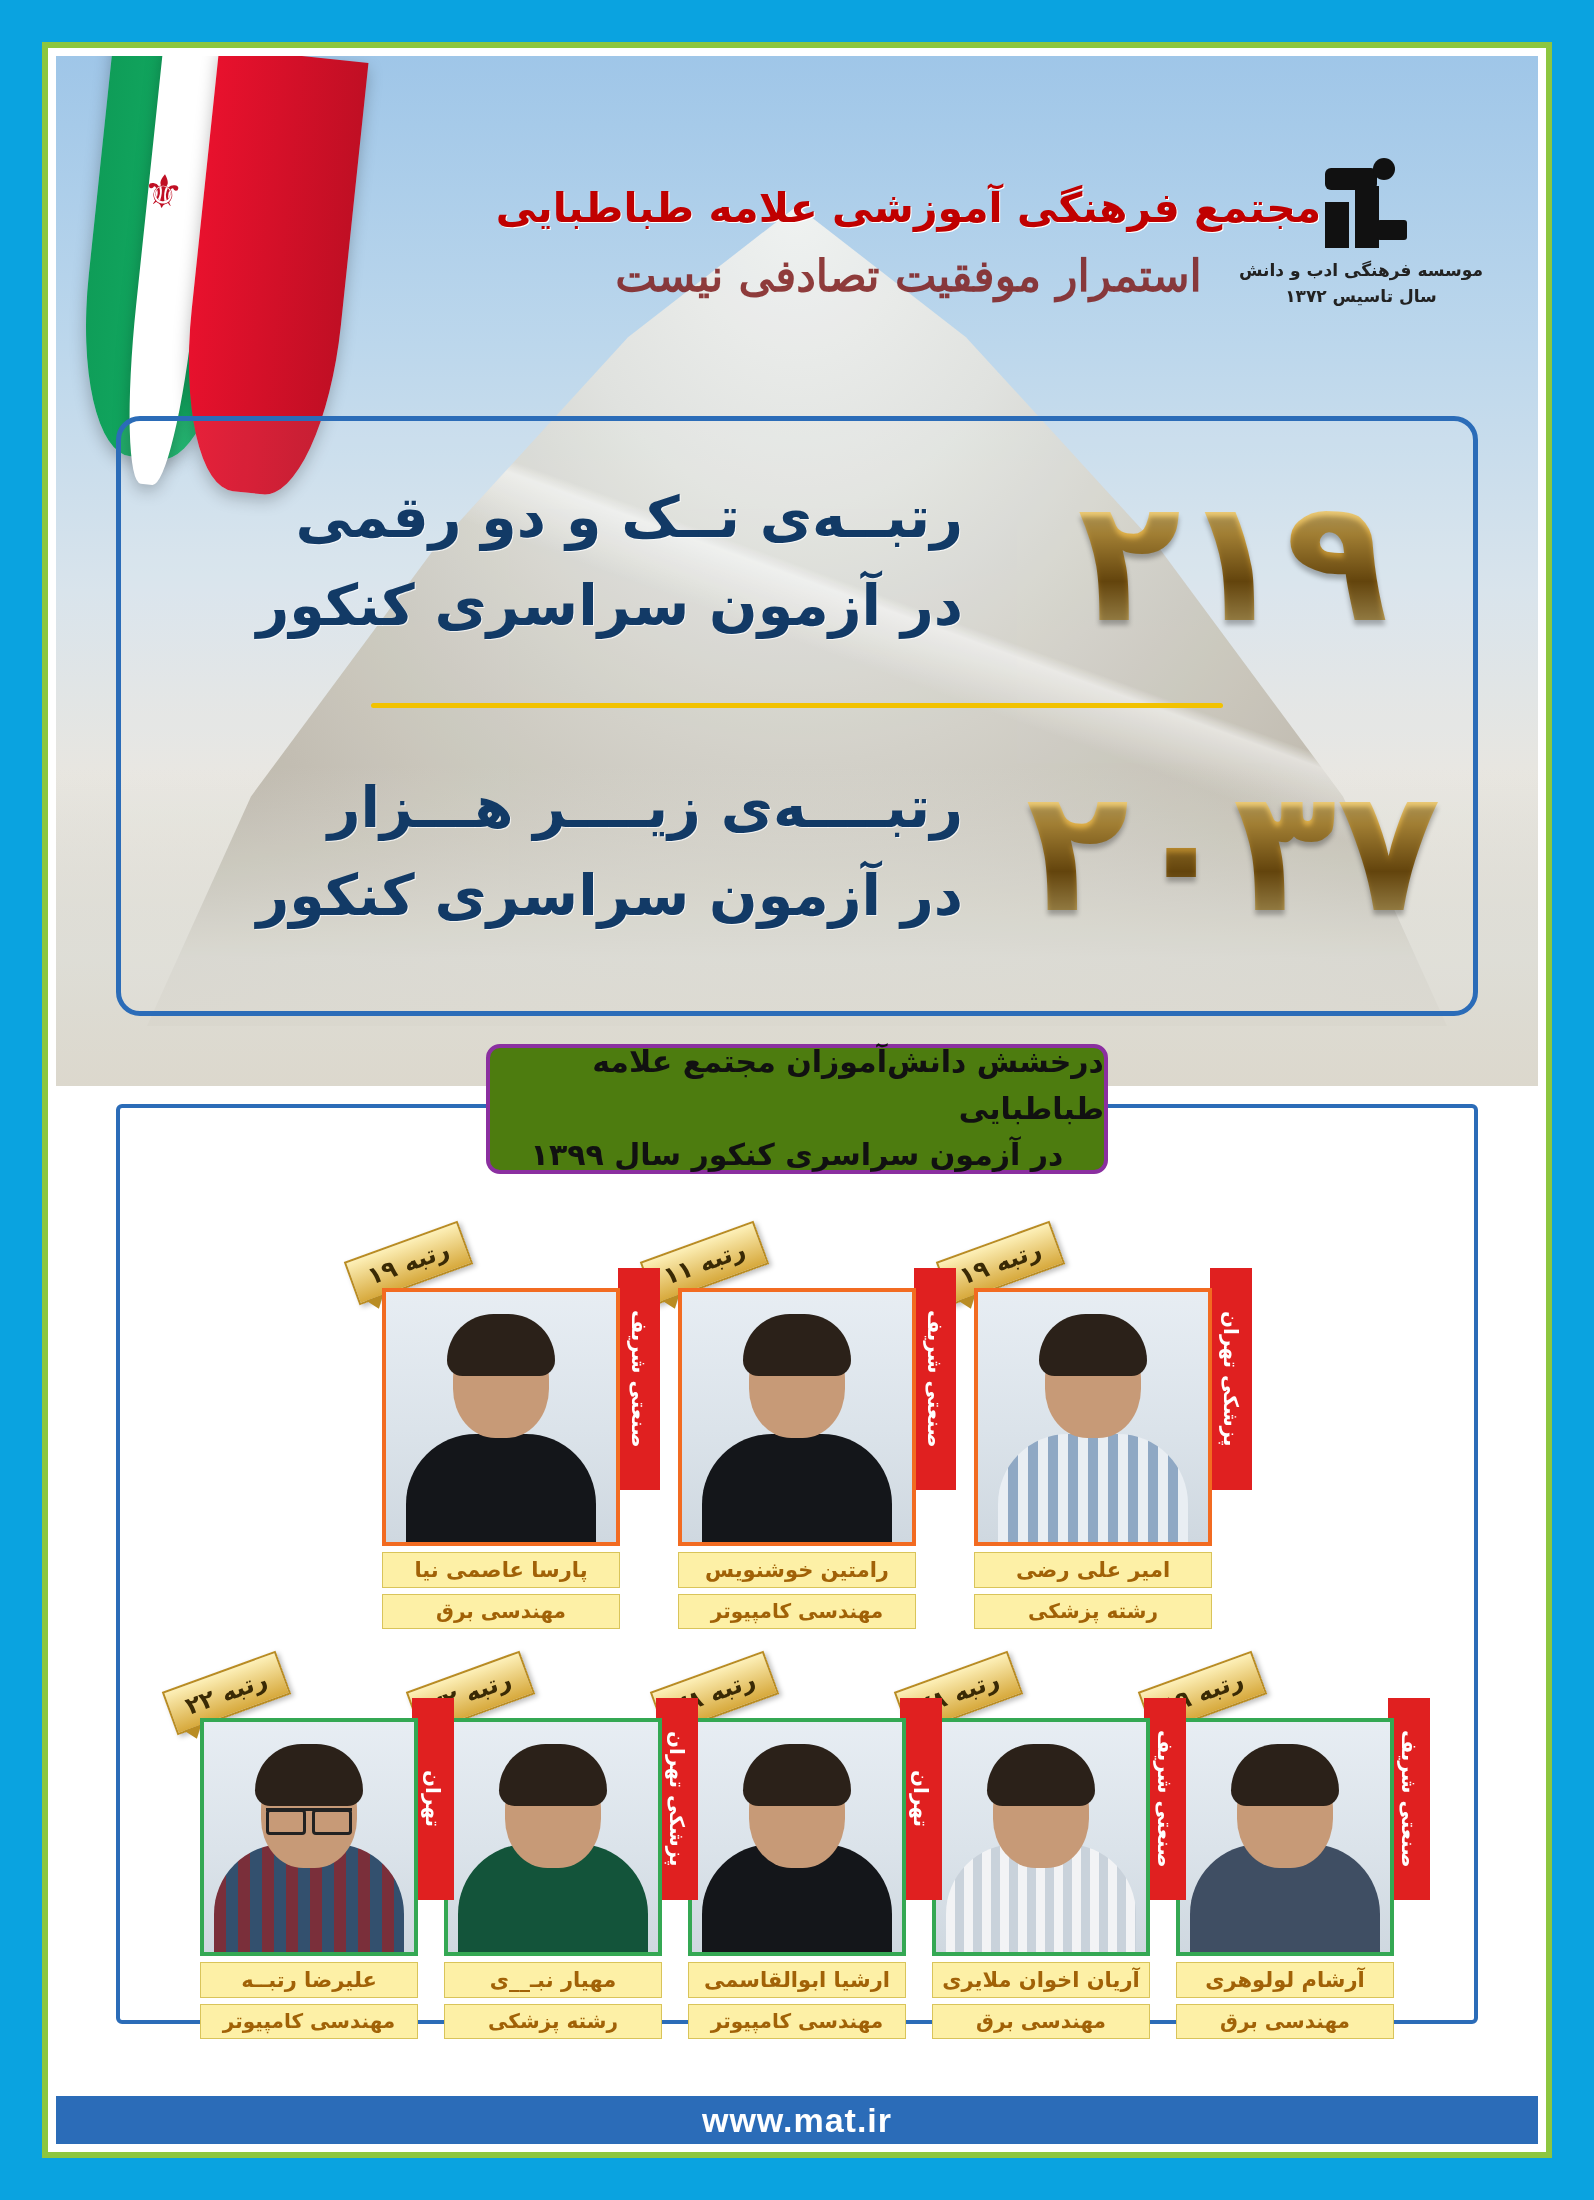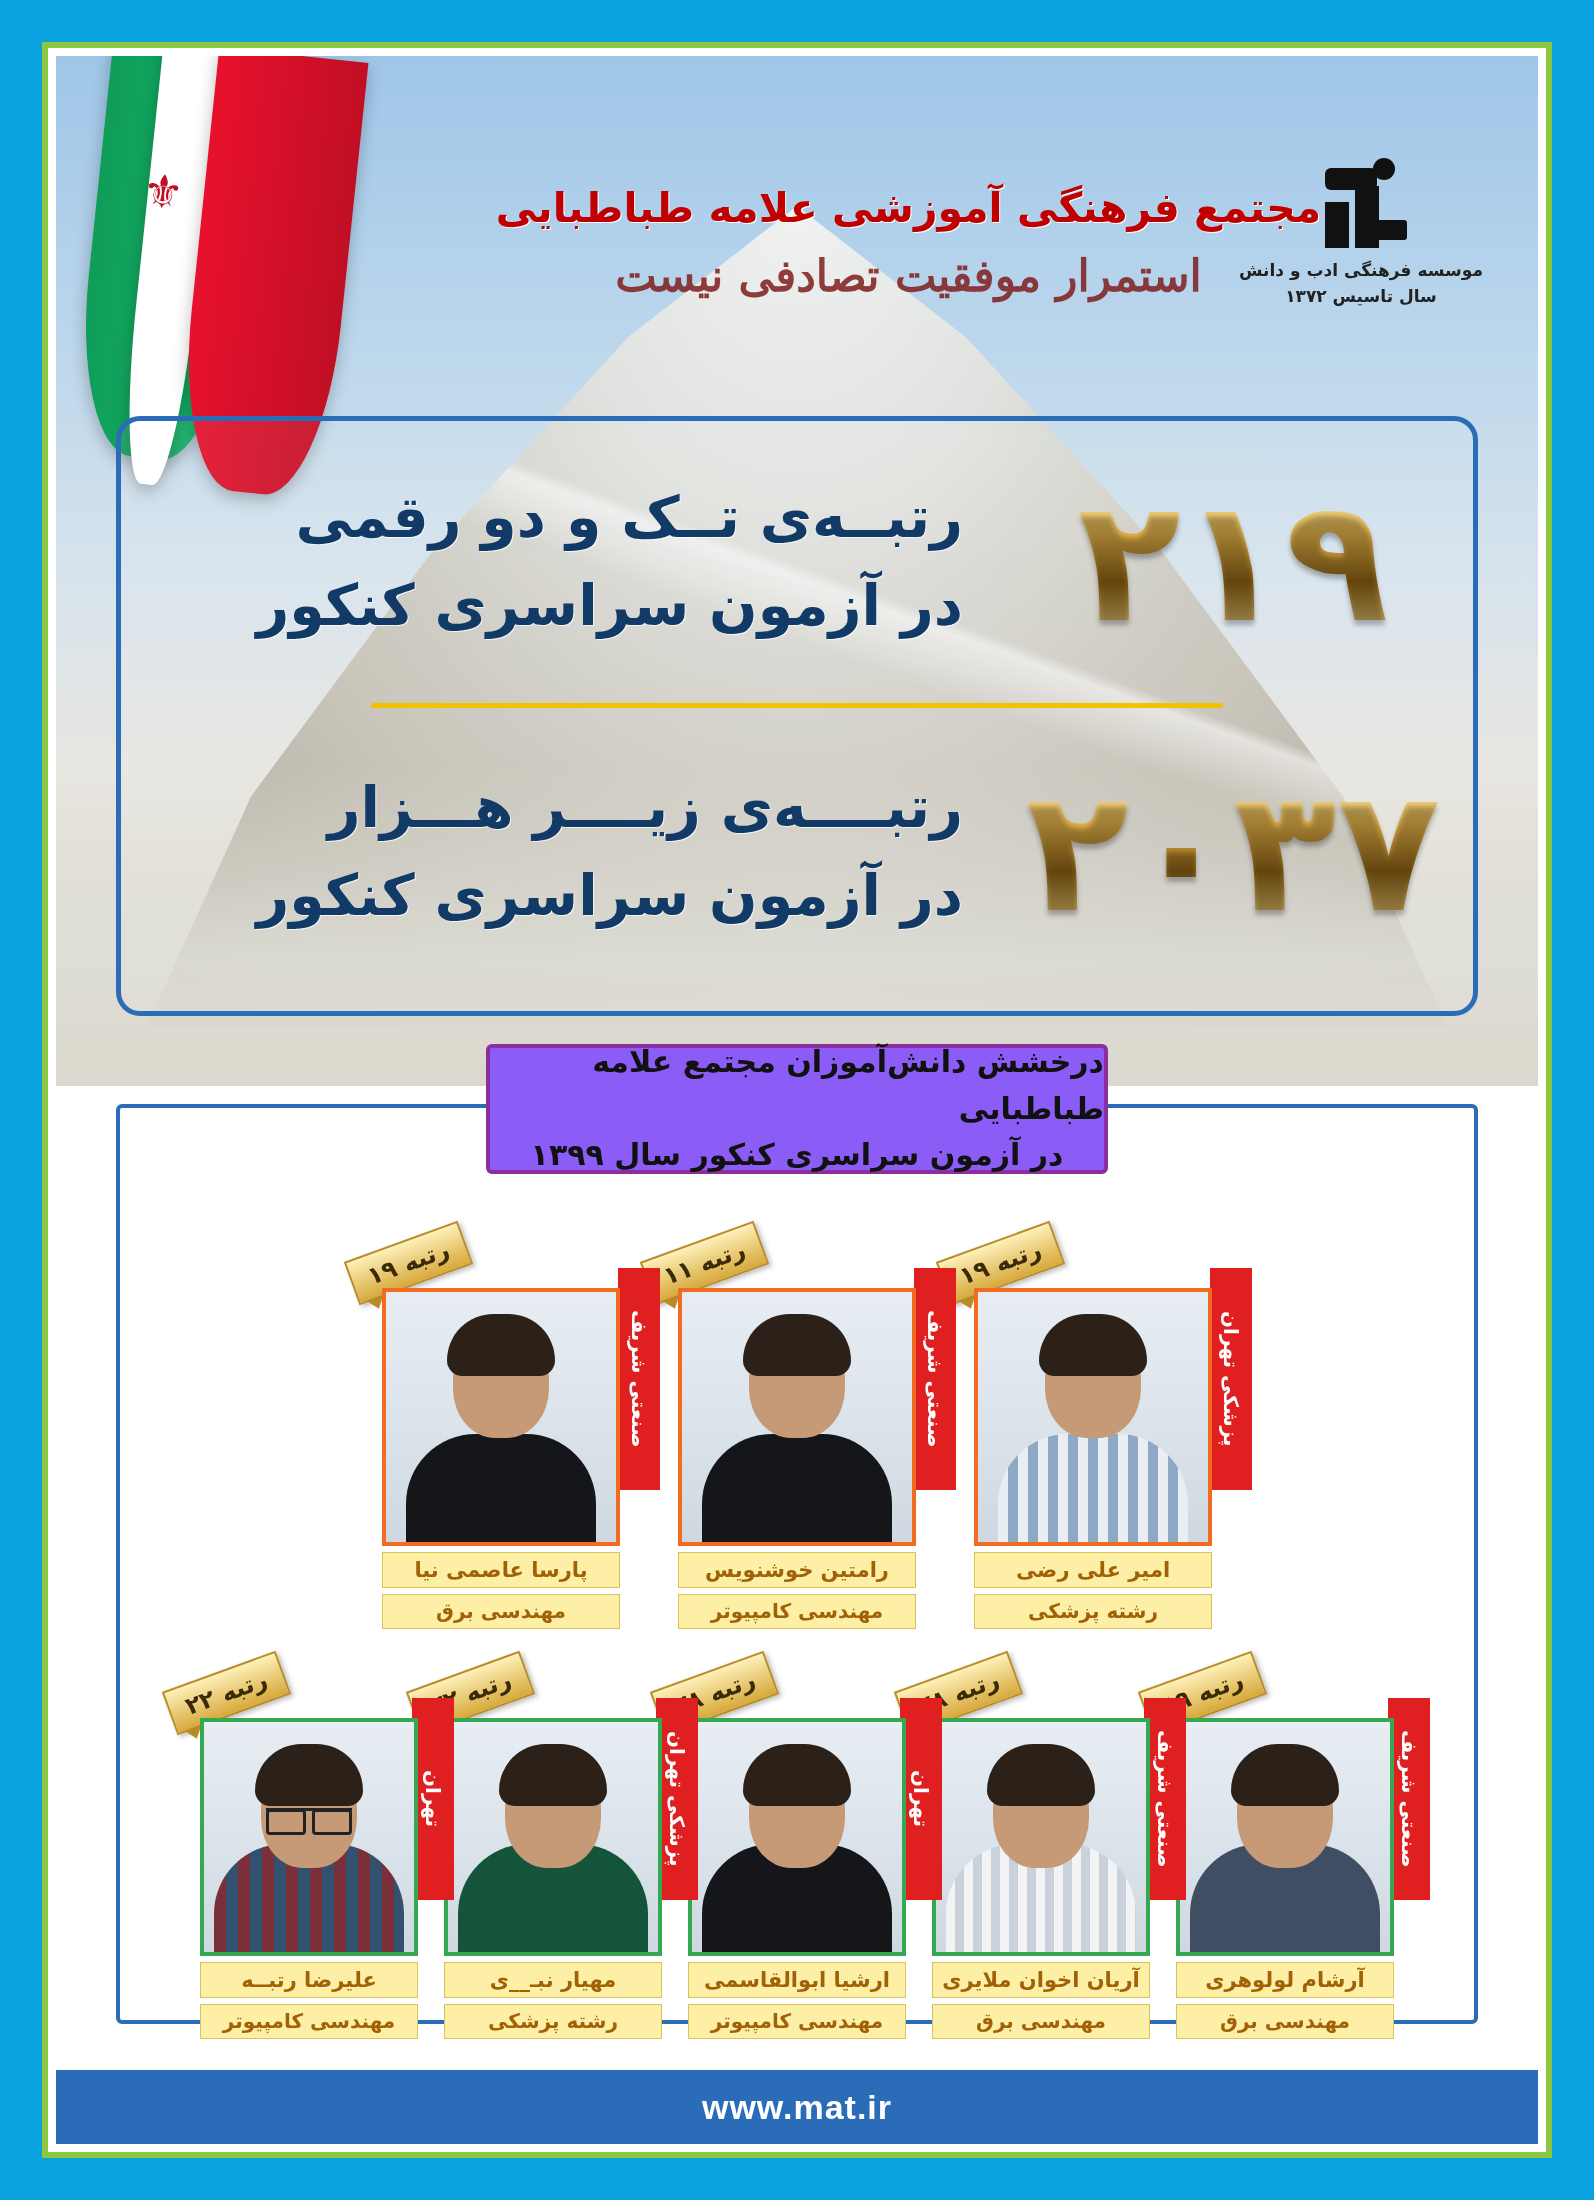--- a/index.html
+++ b/index.html
@@ -124,21 +124,21 @@
   .stat-text { flex:1; padding-right:30px; text-align:right; }
   .stat-text .l1, .stat-text .l2 {
     color:#123a66; font-weight:bold; font-size:57px; line-height:1.55;
     text-shadow:1px 1px 0 rgba(255,255,255,.7);
   }
   .stat-text .l1 { letter-spacing:2px; }
 
   
   .caption-box {
     position:absolute; left:430px; right:430px; top:988px; height:122px;
-    border:4px solid #8b2fa0; border-radius:6px; background:#8b5cf6;
+    border:4px solid #8b2fa0; border-radius:14px; background:#4d7c0f;
     display:flex; flex-direction:column; align-items:center; justify-content:center;
   }
   .caption-box div { color:#111; font-size:30px; font-weight:bold; line-height:1.55; }
 
   
   .section {
     position:absolute; left:60px; right:60px; top:1048px; bottom:120px;
     border:4px solid #2b6cb8; border-radius:6px;
     background:#fff;
   }
@@ -220,21 +220,21 @@
   
   .name-label, .major-label {
     background:#fdf0a6; border:1px solid #d9c45a;
     text-align:center; font-size:21px; font-weight:bold; color:#a16207;
     padding:4px 6px; margin-top:6px; line-height:1.25;
   }
   .major-label { font-size:20px; }
 
   
   .footer {
-    position:absolute; left:56px; right:56px; bottom:56px; height:74px;
+    position:absolute; left:56px; right:56px; bottom:56px; height:48px;
     background:#2b6cb8; display:flex; align-items:center; justify-content:center;
   }
   .footer span { color:#fff; font-size:34px; font-weight:bold; letter-spacing:1px; font-family:"Liberation Sans", sans-serif; }
 </style>
 </head>
 <body>
 
 <div class="poster">
   <div class="frame-green"></div>
   <div class="frame-inner">

